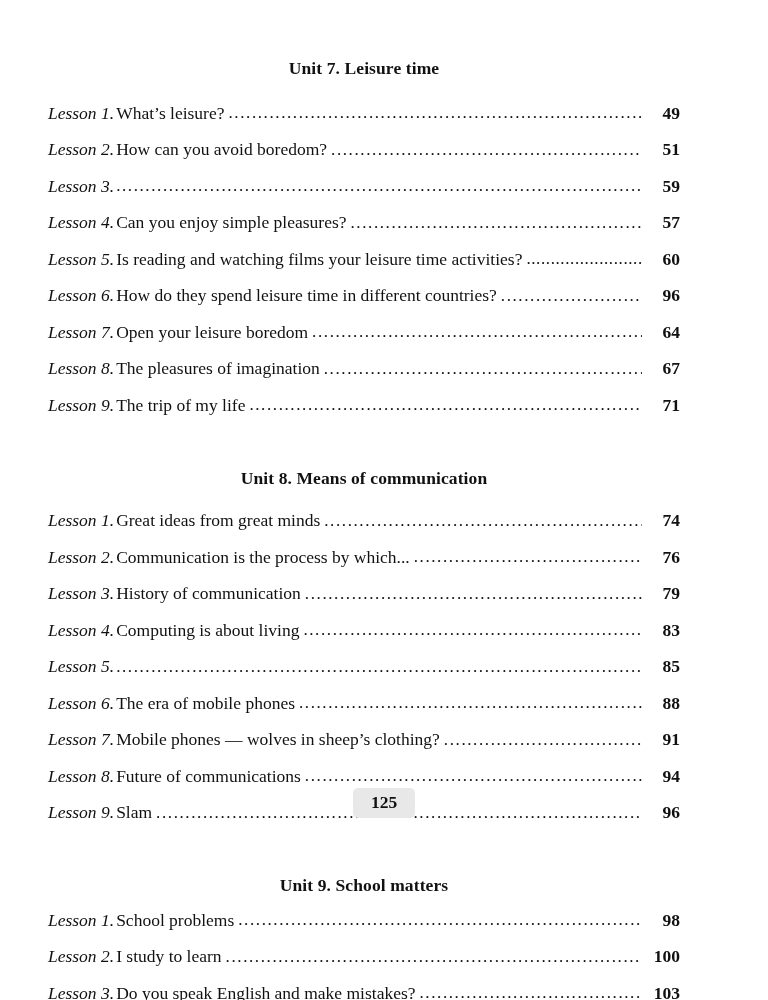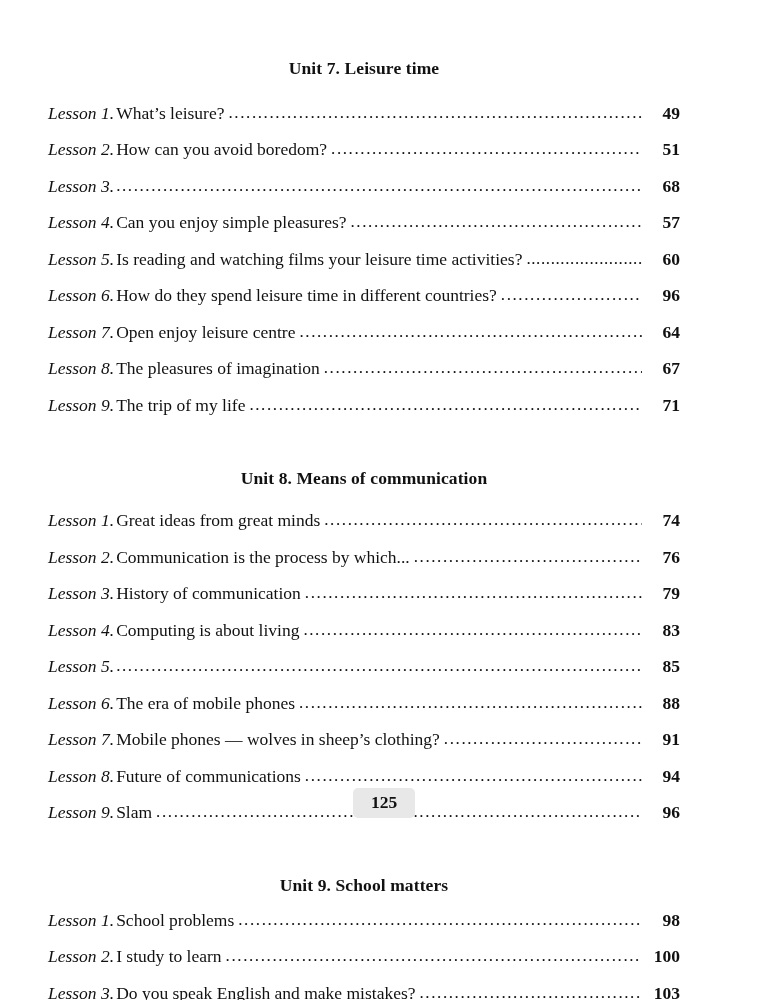--- a/index.html
+++ b/index.html
@@ -32,21 +32,21 @@
   }
   .unit-block + .unit-block {
     margin-top: 0;
   }
   .unit-7 .unit-title { margin-bottom: 16px; }
   .unit-8 .unit-title { margin-top: 44px; margin-bottom: 14px; }
   .unit-9 .unit-title { margin-top: 44px; margin-bottom: 6px; }
 
   .toc-row {
     display: flex;
-    align-items: center;
+    align-items: flex-end;
     font-size: 17.5px;
     line-height: 1.0;
     padding: 9.5px 0;
     white-space: nowrap;
   }
   .lesson-label {
     font-style: italic;
     flex: 0 0 auto;
     padding-right: 2px;
   }
@@ -104,21 +104,21 @@
     </div>
     <div class="toc-row">
       <span class="lesson-label">Lesson 2.</span>
       <span class="lesson-title">How can you avoid boredom?</span>
       <span class="dots">...................................................................................................................</span>
       <span class="page-num">51</span>
     </div>
     <div class="toc-row">
       <span class="lesson-label">Lesson 3.</span>
       <span class="dots">...................................................................................................................</span>
-      <span class="page-num">68</span>
+      <span class="page-num">59</span>
     </div>
     <div class="toc-row">
       <span class="lesson-label">Lesson 4.</span>
       <span class="lesson-title">Can you enjoy simple pleasures?</span>
       <span class="dots">...................................................................................................................</span>
       <span class="page-num">57</span>
     </div>
     <div class="toc-row tight">
       <span class="lesson-label">Lesson 5.</span>
       <span class="lesson-title">Is reading and watching films your leisure time activities?</span>
@@ -126,21 +126,21 @@
       <span class="page-num">60</span>
     </div>
     <div class="toc-row">
       <span class="lesson-label">Lesson 6.</span>
       <span class="lesson-title">How do they spend leisure time in different countries?</span>
       <span class="dots">...................................................................................................................</span>
       <span class="page-num">96</span>
     </div>
     <div class="toc-row">
       <span class="lesson-label">Lesson 7.</span>
-      <span class="lesson-title">Open enjoy leisure centre</span>
+      <span class="lesson-title">Open your leisure boredom</span>
       <span class="dots">...................................................................................................................</span>
       <span class="page-num">64</span>
     </div>
     <div class="toc-row">
       <span class="lesson-label">Lesson 8.</span>
       <span class="lesson-title">The pleasures of imagination</span>
       <span class="dots">...................................................................................................................</span>
       <span class="page-num">67</span>
     </div>
     <div class="toc-row">

